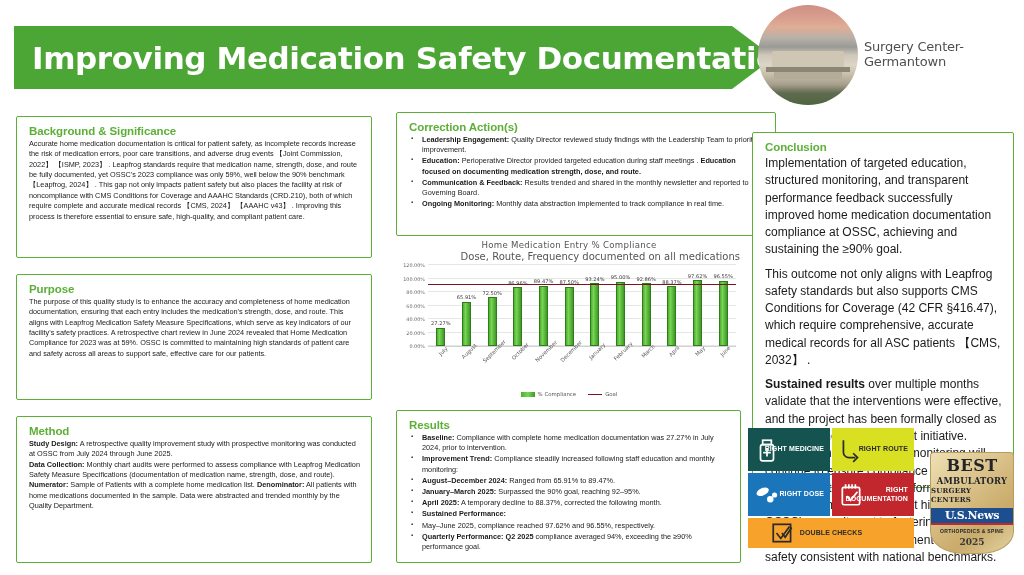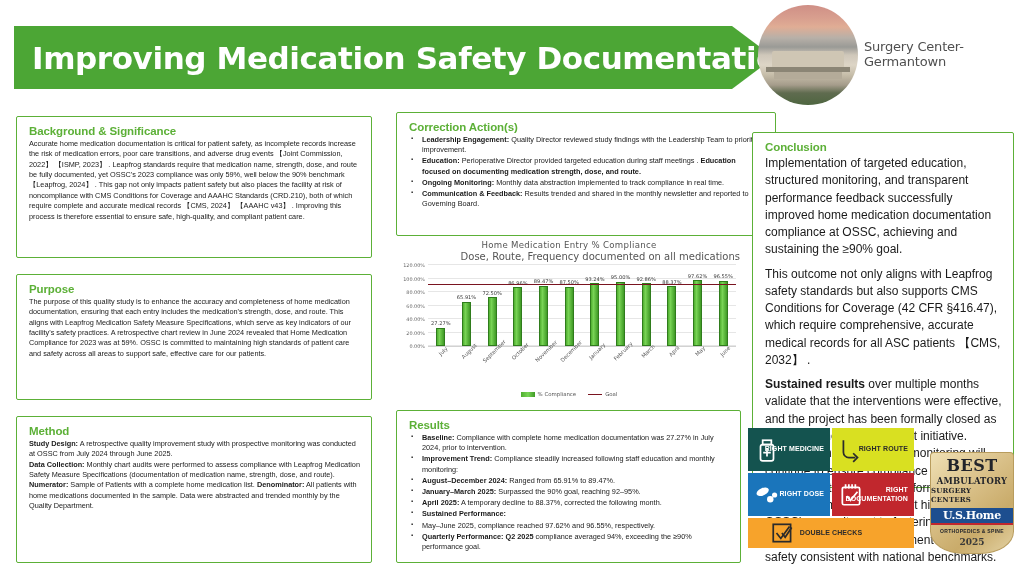--- a/index.html
+++ b/index.html
@@ -273,22 +273,22 @@
         <div><b>Study Design:</b> A retrospective quality improvement study with prospective monitoring was conducted at OSSC from July 2024 through June 2025.</div>
         <div><b>Data Collection:</b> Monthly chart audits were performed to assess compliance with Leapfrog Medication Safety Measure Specifications (documentation of medication name, strength, dose, and route). <b>Numerator:</b> Sample of Patients with a complete home medication list. <b>Denominator:</b> All patients with home medications documented in the sample. Data were abstracted and trended monthly by the Quality Department.</div>
       </div>
   </div>
 
   <div class="card" id="card-correction">
     <h2>Correction Action(s)</h2>
     <ul class="bullets">
         <li><b>Leadership Engagement:</b> Quality Director reviewed study findings with the Leadership Team to prioritize improvement.</li>
         <li><b>Education:</b> Perioperative Director provided targeted education during staff meetings . <b>Education focused on documenting medication strength, dose, and route.</b></li>
+        <li><b>Communication &amp; Feedback:</b> Results trended and shared in the monthly newsletter and reported to Governing Board.</li>
         <li><b>Ongoing Monitoring:</b> Monthly data abstraction implemented to track compliance in real time.</li>
-        <li><b>Communication &amp; Feedback:</b> Results trended and shared in the monthly newsletter and reported to Governing Board.</li>
       </ul>
   </div>
 
   <div class="chart-box">
     <div class="chart-title">Home Medication Entry % Compliance</div>
     <div class="chart-sub">Dose, Route, Frequency documented on all medications</div>
     <div class="plot-area">
       <div>
           <div class="gridline" style="bottom:0%"></div>
           <span class="ytick" style="bottom: 0%; position: absolute; top: auto; transform: translateY(50%);">0.00%</span>
@@ -469,18 +469,18 @@
             <path d="M11 12l3 4 6-9"></path>
           </svg></span>
         <span>DOUBLE CHECKS</span>
       </div>
     </div>
 
   <div class="badge">
     <div class="badge-best">BEST</div>
     <div class="badge-amb">AMBULATORY</div>
     <div class="badge-sc">SURGERY CENTERS</div>
-    <div class="badge-ribbon">U.S.Home</div>
+    <div class="badge-ribbon">U.S.News</div>
     <div class="badge-spec">ORTHOPEDICS &amp; SPINE</div>
     <div class="badge-year">2025</div>
   </div>
 
 </div>
 
 </body></html>

